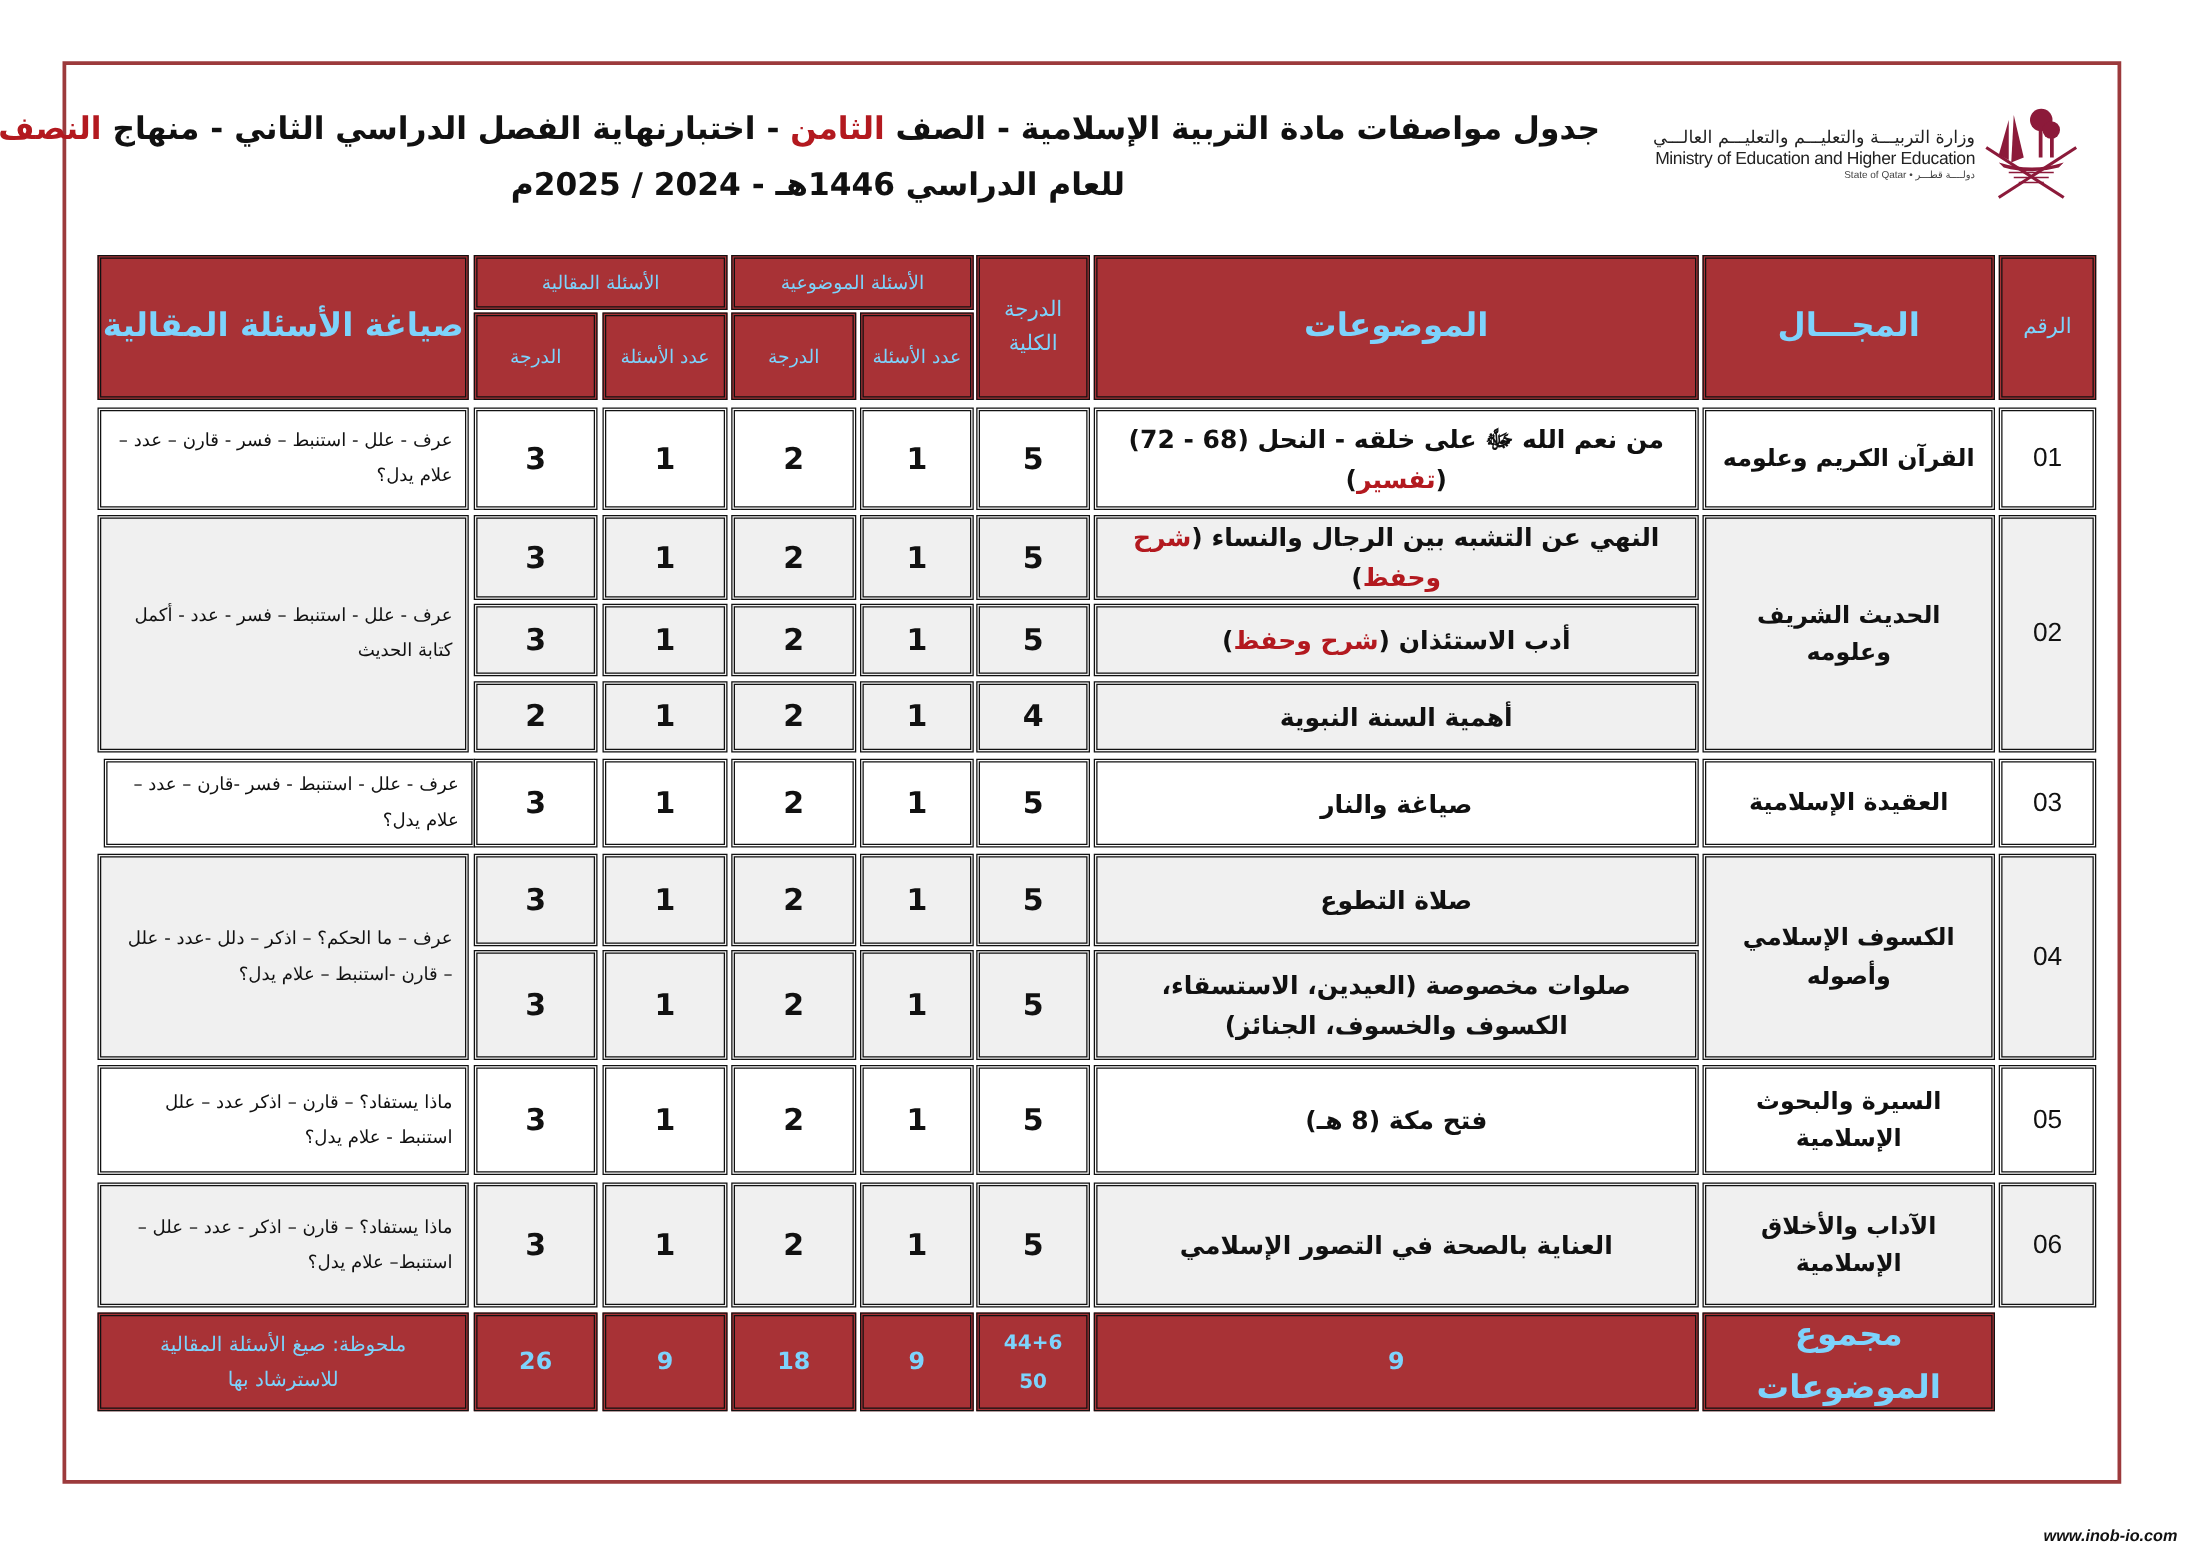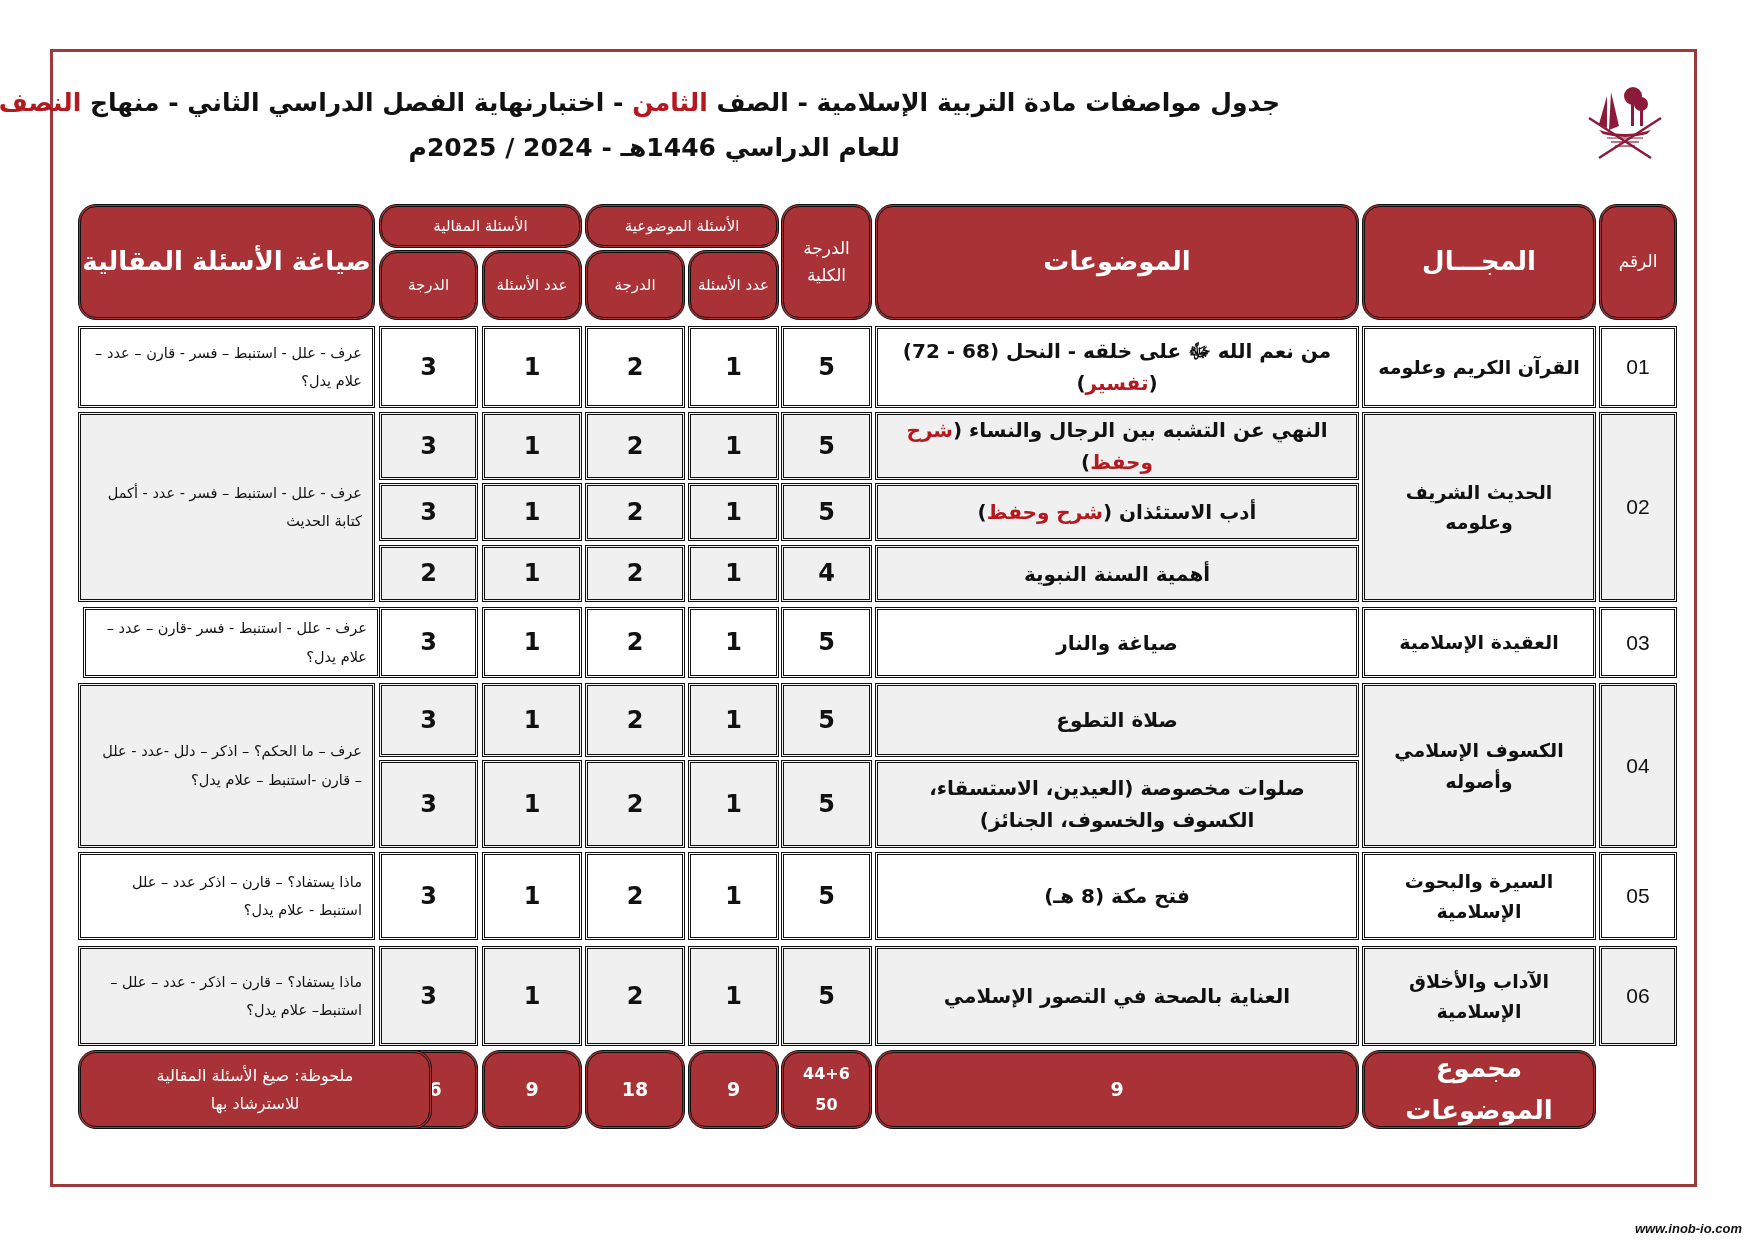--- a/index.html
+++ b/index.html
@@ -15,21 +15,21 @@
   .logo { position:absolute; left:1305px; top:78px; width:370px; height:85px; }
   .logo-text { position:absolute; right:95px; top:24px; text-align:right; direction:rtl; }
   .logo-ar { font-size:14px; color:#222; line-height:16px; }
   .logo-en { font-size:14px; color:#222; direction:ltr; font-family:"Liberation Sans", sans-serif; line-height:17px; letter-spacing:-0.3px; }
   .logo-state { font-size:8px; color:#444; direction:ltr; font-family:"Liberation Sans", sans-serif; }
   .emblem { position:absolute; right:10px; top:0; width:80px; height:85px; }
 
   .cell { position:absolute; box-sizing:border-box; border:3px double #111;
           display:flex; align-items:center; justify-content:center; text-align:center;
           direction:rtl; line-height:1.6; }
-  .hdr { background:#a83236; color:#ffffff;border-radius:18px; }
+  .hdr { background:#a83236; color:#7dd3fc; }
   .w { background:#ffffff; }
   .g { background:#f0f0f0; }
   .hdr-big { font-size:26px; font-weight:bold; }
   .hdr-mid { font-size:17px; }
   .hdr-small { font-size:15px; }
   .num { font-size:24px; font-weight:bold; font-family:"DejaVu Sans", sans-serif; }
   .rownum { font-size:21px; font-family:"Liberation Sans", sans-serif; }
   .topic { font-size:20px; font-weight:bold; padding:0 23px; }
   .domain { font-size:19px; font-weight:bold; padding:0 10px; }
   .form { font-size:14.5px; padding:0 10px; text-align:right; justify-content:flex-end; line-height:1.95; }
@@ -42,20 +42,25 @@
 <body>
 
 <div class="frame"></div>
 
 <div class="title-block">
   <div class="title-line1" id="title-line1"><span>جدول مواصفات مادة التربية الإسلامية - الصف </span><span class="red">الثامن</span><span> - اختبارنهاية الفصل الدراسي الثاني - منهاج </span><span class="red">النصف الثاني</span></div>
   <div class="title-line2">للعام الدراسي 1446هـ - 2024 / 2025م</div>
 </div>
 
 <div class="logo">
+  <div class="logo-text">
+    <div class="logo-ar">وزارة التربيـــة والتعليـــم والتعليـــم العالـــي</div>
+    <div class="logo-en">Ministry of Education and Higher Education</div>
+    <div class="logo-state">State of Qatar • دولــــة قطـــر</div>
+  </div>
   <svg class="emblem" viewBox="0 0 80 85">
     <g fill="#8c1a3a" stroke="#8c1a3a">
       <path d="M22 50 L22 18 L14 46 Z" stroke="none"></path>
       <path d="M24 52 L26 14 L34 48 Z" stroke="none"></path>
       <circle cx="48" cy="18" r="9" stroke="none"></circle>
       <circle cx="56" cy="26" r="7" stroke="none"></circle>
       <rect x="46" y="22" width="3" height="26" stroke="none"></rect>
       <rect x="55" y="30" width="3" height="18" stroke="none"></rect>
       <path d="M14 52 Q40 60 66 52 L62 56 Q40 62 18 56 Z" stroke="none"></path>
       <line x1="4" y1="40" x2="66" y2="80" stroke-width="2.5"></line>
@@ -334,18 +339,18 @@
     </div>
     <div class="cell hdr foot-num" style="left: 585px; width: 100px; top: 1050px; height: 79px;">
       <span>18</span>
     </div>
     <div class="cell hdr foot-num" style="left: 482px; width: 100px; top: 1050px; height: 79px;">
       <span>9</span>
     </div>
     <div class="cell hdr foot-num" style="left: 379px; width: 99px; top: 1050px; height: 79px;">
       <span>26</span>
     </div>
-    <div class="cell hdr foot-note" style="left: 78px; width: 354px; top: 1050px; height: 79px; padding: 0px 40px;">
+    <div class="cell hdr foot-note" style="left: 78px; width: 297px; top: 1050px; height: 79px; padding: 0px 40px;">
       <span>ملحوظة: صيغ الأسئلة المقالية للاسترشاد بها</span>
     </div>
   </div>
 
 <div class="watermark">www.inob-io.com</div>
 
 </body></html>

